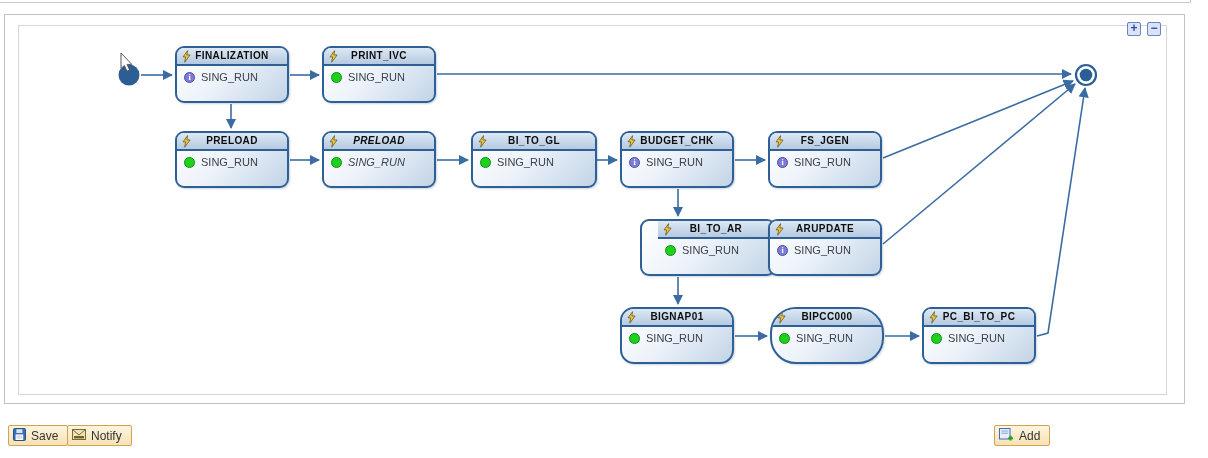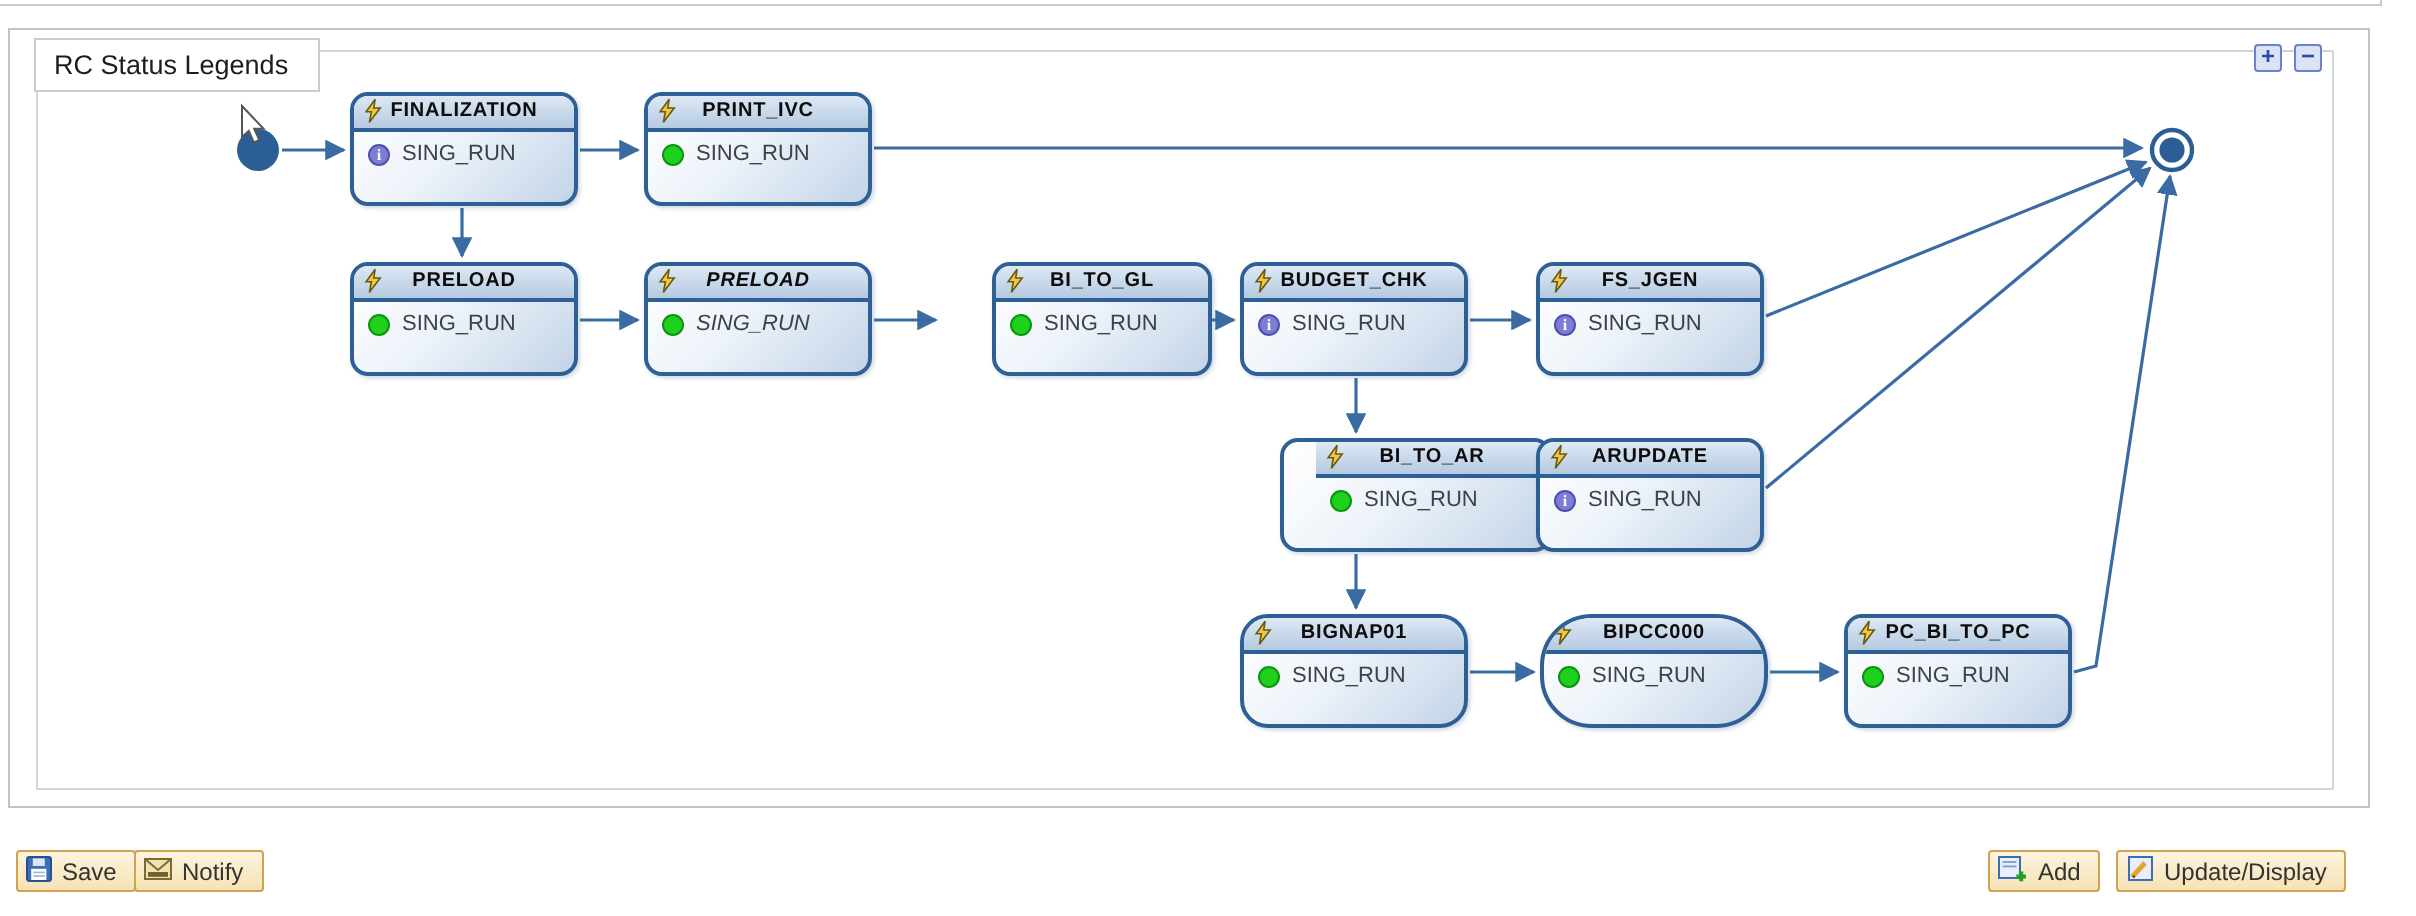--- a/index.html
+++ b/index.html
@@ -47,21 +47,20 @@
 </head>
 <body>
 
 <div id="stage">
 
   <div class="hairline-top"></div>
   <div class="hairline-stub"></div>
   <div class="groupbox-outer"></div>
   <div class="diagram-panel"></div>
 
-  <div class="legend-label">RC Status Legends</div>
 
   <div class="zoom-btn" id="zoom-in">+</div>
   <div class="zoom-btn" id="zoom-out">−</div>
 
   <svg id="edges-svg" xmlns="http://www.w3.org/2000/svg">
     <defs>
       <marker id="arrowhead" viewBox="0 0 10 10" refX="9" refY="5" markerWidth="6.5" markerHeight="6.5" orient="auto">
         <path d="M0,0 L10,5 L0,10 Z" fill="#3a6ca3"></path>
       </marker>
     </defs>
@@ -143,21 +142,21 @@
             <path d="M6.2 0.5 L1.2 7.4 H4.1 L3.0 13.3 L9.0 5.3 H5.4 Z" fill="#f5c842" stroke="#6b5a10" stroke-width="0.9"></path>
           </svg>
         </span>
         <span class="node-title">PRELOAD</span>
       </div>
       <div class="node-body">
         <span class="status-dot dot-green"></span>
         <span class="status-text">SING_RUN</span>
       </div>
     </div>
-      <div class="node" style="left: 496px; top: 131px; width: 110px; height: 57px;">
+      <div class="node" style="left: 471px; top: 131px; width: 126px; height: 57px;">
       <div class="node-header">
         <span class="bolt">
           <svg width="9" height="13" viewBox="0 0 10 14" xmlns="http://www.w3.org/2000/svg">
             <path d="M6.2 0.5 L1.2 7.4 H4.1 L3.0 13.3 L9.0 5.3 H5.4 Z" fill="#f5c842" stroke="#6b5a10" stroke-width="0.9"></path>
           </svg>
         </span>
         <span class="node-title">BI_TO_GL</span>
       </div>
       <div class="node-body">
         <span class="status-dot dot-green"></span>
@@ -293,24 +292,14 @@
       <svg width="15" height="13" viewBox="0 0 15 13" xmlns="http://www.w3.org/2000/svg">
         <rect x="0.5" y="0.5" width="10.5" height="10.5" fill="#e8eefb" stroke="#3d6db5"></rect>
         <line x1="2.3" y1="3" x2="9.2" y2="3" stroke="#7f9cc6" stroke-width="0.9"></line>
         <line x1="2.3" y1="5.2" x2="9.2" y2="5.2" stroke="#7f9cc6" stroke-width="0.9"></line>
         <path d="M9.2 10.2 H14 M11.6 7.8 V12.6" stroke="#23a023" stroke-width="2"></path>
       </svg>
     </span>
     <span>Add</span>
   </div>
 
-  <div class="toolbar-btn" id="btn-update">
-    <span>
-      <svg width="14" height="13" viewBox="0 0 14 13" xmlns="http://www.w3.org/2000/svg">
-        <rect x="1.5" y="0.5" width="11.5" height="11.5" fill="#e8eefb" stroke="#3d6db5"></rect>
-        <path d="M3 10.5 L9.5 3.5" stroke="#e0a62f" stroke-width="2.4"></path>
-        <path d="M3 10.5 l1.6 0.4 -0.4 -1.6 z" fill="#4a3a18"></path>
-      </svg>
-    </span>
-    <span>Update/Display</span>
-  </div>
 
 </div>
 
 </body></html>

